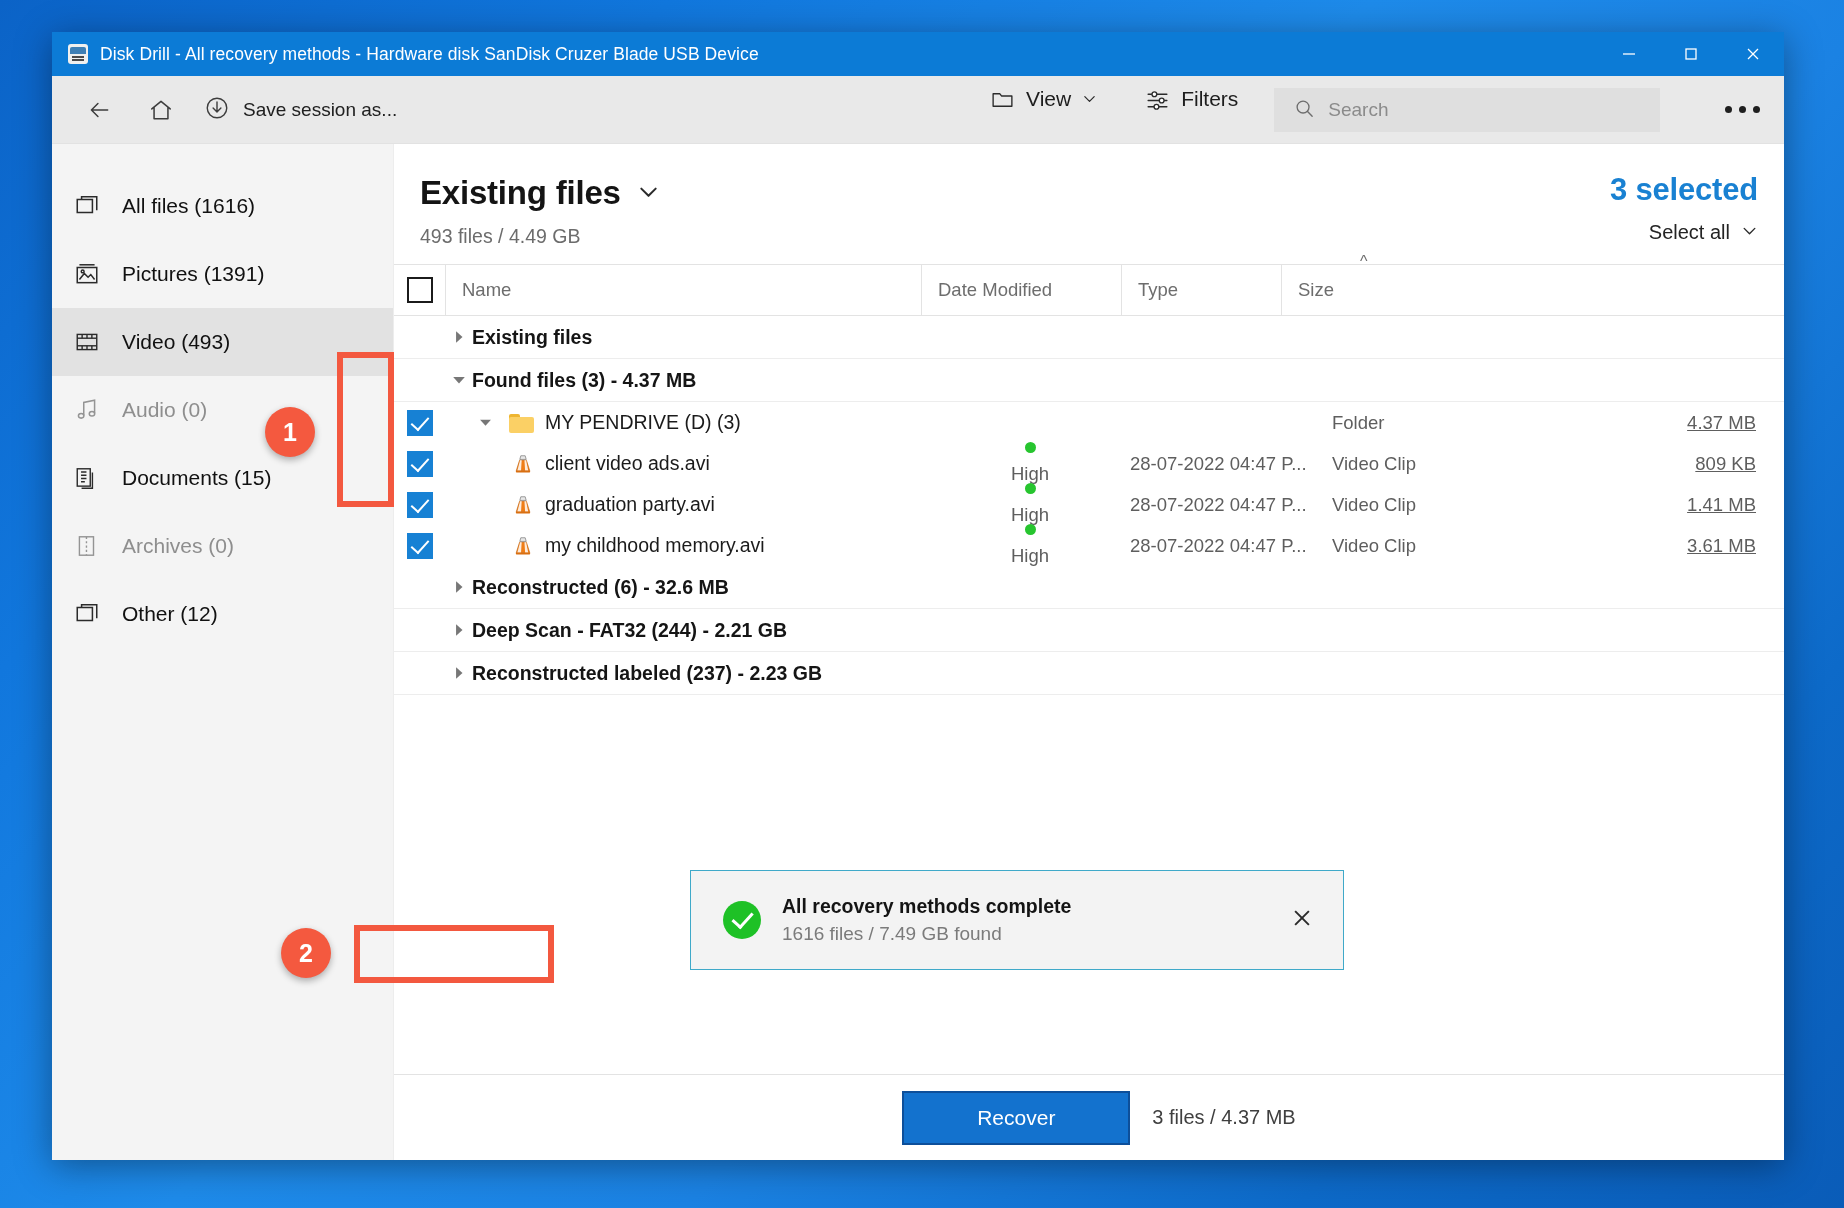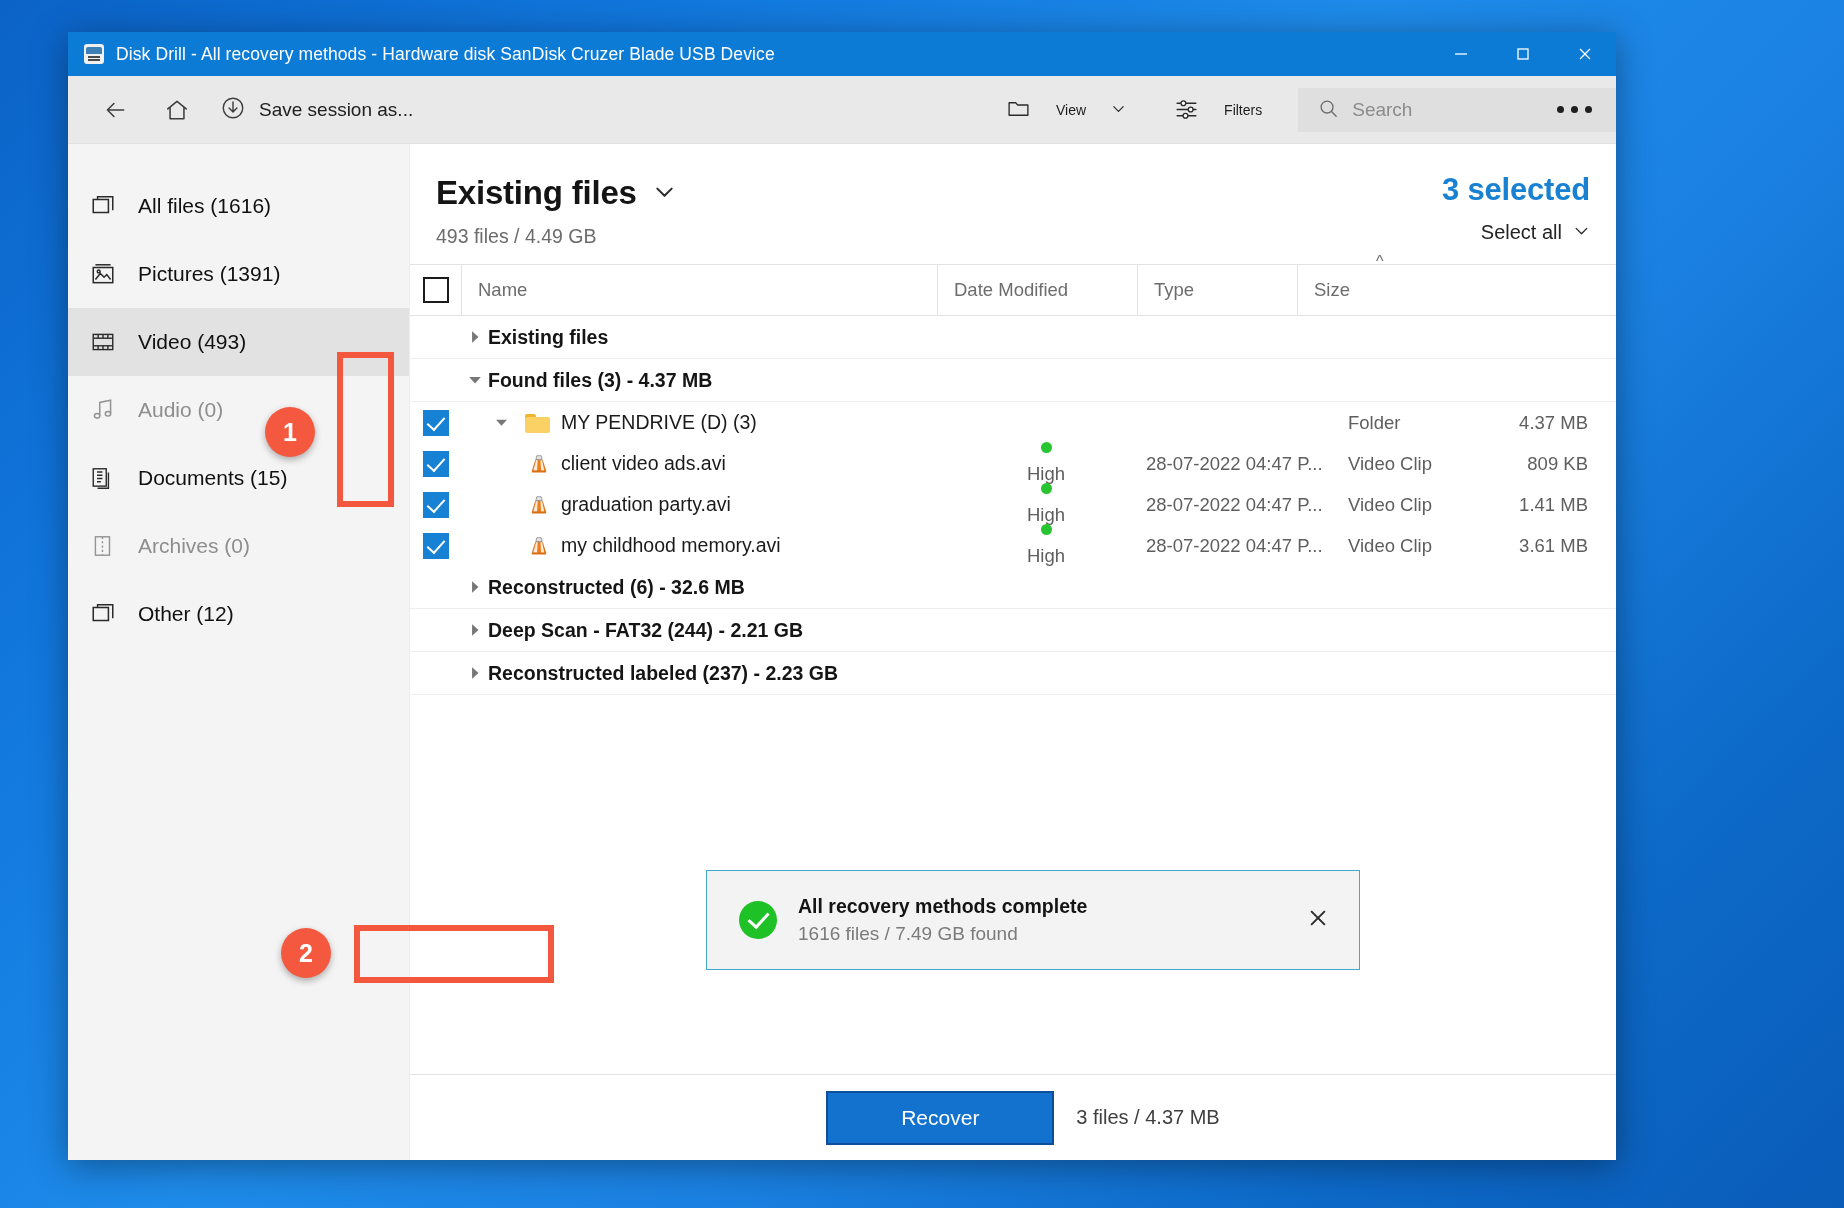--- a/index.html
+++ b/index.html
@@ -8,22 +8,22 @@
     overflow: hidden;
     font-family: "Liberation Sans", sans-serif;
   }
   body {
     background: linear-gradient(135deg, #0b63c7 0%, #1177dd 22%, #1e8bea 45%, #1b82e3 62%, #0d6ac9 82%, #0a5cb8 100%);
     position: relative;
   }
   
   #window {
     position: absolute;
-    left: 68px; top: 32px;
-    width: 1548px; height: 1128px;
+    left: 52px; top: 32px;
+    width: 1732px; height: 1128px;
     background: #22c55e;
     box-shadow: 0 6px 34px rgba(0,0,0,.38);
     display: flex; flex-direction: column;
     overflow: hidden;
   }
   
   #titlebar {
     height: 44px; min-height: 44px;
     background: #0c7bd6;
     display: flex; align-items: center;
@@ -83,23 +83,23 @@
     display: flex; align-items: center;
     margin-left: 20px; gap: 13px;
   }
   #save-label { font-size: 19px; color: #202020; white-space: nowrap; }
   #tb-center {
     position: absolute;
     left: 928px; top: 0; height: 68px;
     display: flex; align-items: center; gap: 0;
   }
   .tb-item {
-    display: flex; align-items: center; gap: 25px;
+    display: flex; gap: 11px;
     height: 46px; padding: 0 10px;
-    font-size: 14px; color: #1d1d1d;
+    font-size: 21px; color: #1d1d1d;
     white-space: nowrap;
   }
   #search-box {
     width: 386px; height: 44px;
     background: #dfdfdf;
     display: flex; align-items: center;
     gap: 12px; padding-left: 19px;
     margin-left: 26px;
   }
   #search-placeholder { font-size: 19px; color: #8b8b8b; }
@@ -218,21 +218,21 @@
   .file-label { font-size: 19.5px; color: #1b1b1b; white-space: nowrap; }
   .folder-label { font-size: 19.5px; color: #1b1b1b; white-space: nowrap; }
   .cell {
     font-size: 18.5px; color: #5e5e5e;
     display: flex; align-items: center;
     flex: none;
   }
   .c-rec { width: 200px; padding-left: 16px; gap: 10px; flex-direction: column; }
   .c-date { width: 200px; padding-left: 8px; }
   .c-type { width: 160px; padding-left: 10px; }
-  .c-size { flex: 1; justify-content: flex-end; padding-right: 28px; }
+  .c-size { flex: 1; justify-content: flex-end; padding-right: 28px; text-decoration: underline; }
   .green-dot { width: 11px; height: 11px; border-radius: 50%; background: #27c52f; flex: none; }
   .folder-ico {
     width: 25px; height: 20px; flex: none;
     position: relative;
   }
   .folder-ico::before {
     content: ""; position: absolute; left: 0; top: 1px;
     width: 11px; height: 5px; background: #eeb531;
     border-radius: 2px 2px 0 0;
   }

